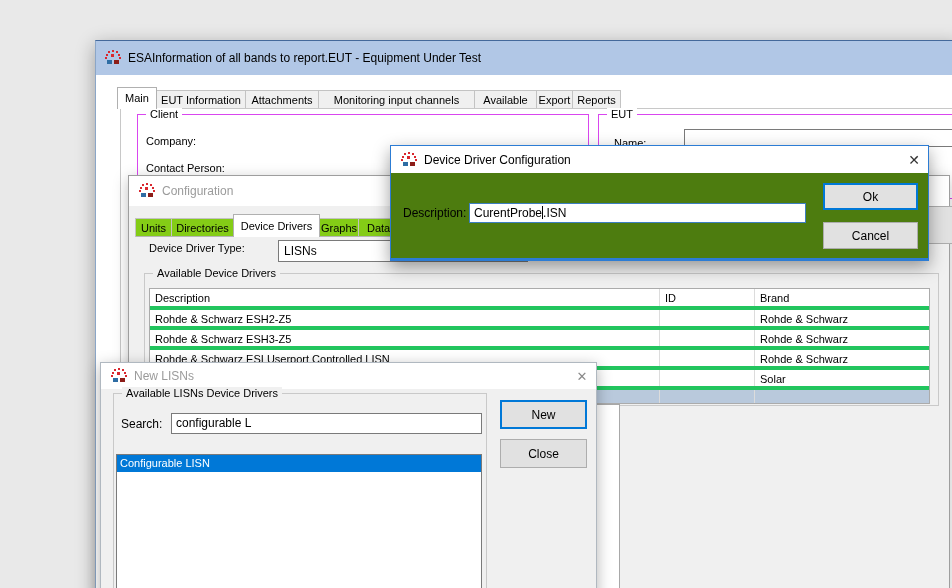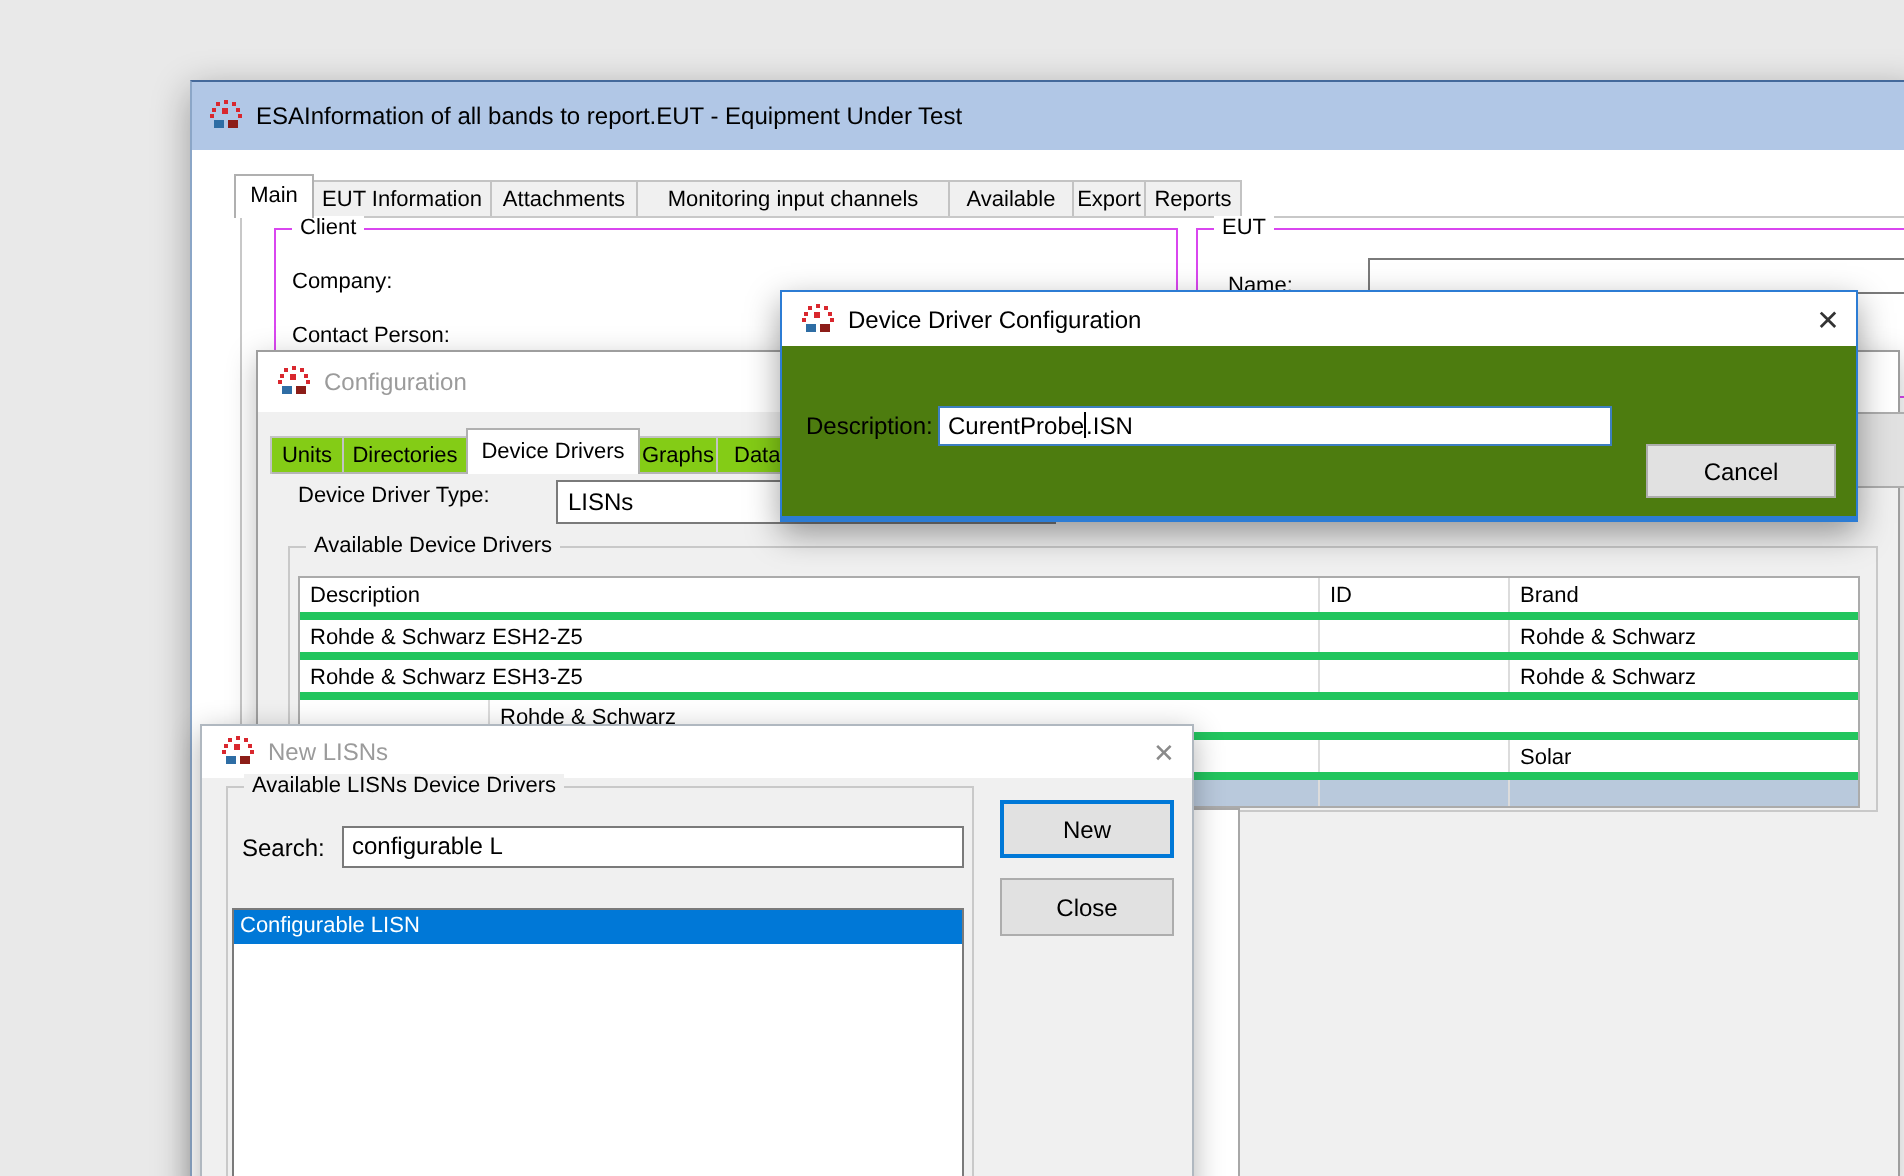--- a/index.html
+++ b/index.html
@@ -227,20 +227,21 @@
         <div class="t-cell c-desc">Rohde &amp; Schwarz ESH2-Z5</div>
         <div class="t-cell c-id"></div>
         <div class="t-cell c-brand">Rohde &amp; Schwarz</div>
       </div>
       <div class="t-row">
         <div class="t-cell c-desc">Rohde &amp; Schwarz ESH3-Z5</div>
         <div class="t-cell c-id"></div>
         <div class="t-cell c-brand">Rohde &amp; Schwarz</div>
       </div>
       <div class="t-row">
+        <div class="t-cell c-desc">Rohde &amp; Schwarz ESI Userport Controlled LISN</div>
         <div class="t-cell c-id"></div>
         <div class="t-cell c-brand">Rohde &amp; Schwarz</div>
       </div>
       <div class="t-row">
         <div class="t-cell c-desc"></div>
         <div class="t-cell c-id"></div>
         <div class="t-cell c-brand">Solar</div>
       </div>
       <div class="t-row selected">
         <div class="t-cell c-desc"></div>
@@ -304,16 +305,17 @@
         <rect x="2" y="10" width="5" height="4" fill="#2e6da4"></rect>
         <rect x="9" y="10" width="5" height="4" fill="#8c1d18"></rect>
       </svg>
       <span class="title-text">Device Driver Configuration</span>
       <span class="close-x" style="color:#333; font-size:14px;">✕</span>
     </div>
 
     <span class="label-line fs12" style="left:12px; top:60px;">Description:</span>
     <div class="textfield ddc-input"><span>CurentProbe</span><span class="caret"></span><span>.ISN</span></div>
 
+    <div class="btn default" style="left:432px; top:37px; width:95px; height:27px;">Ok</div>
     <div class="btn" style="left:432px; top:76px; width:95px; height:27px;">Cancel</div>
   </div>
 
 </div>
 
 </body></html>

